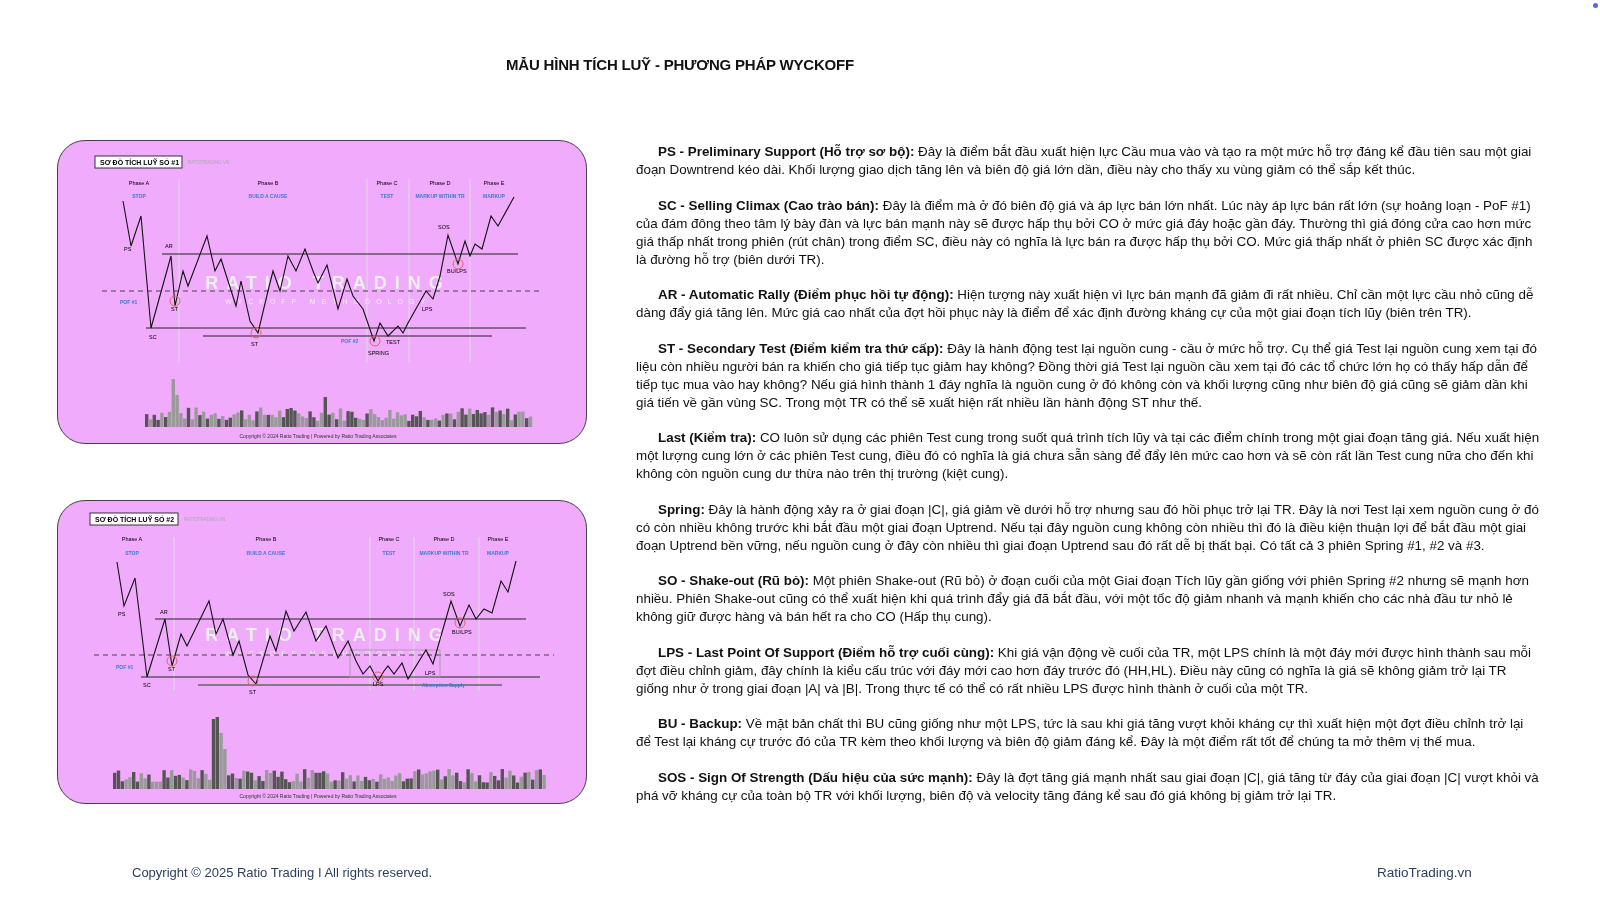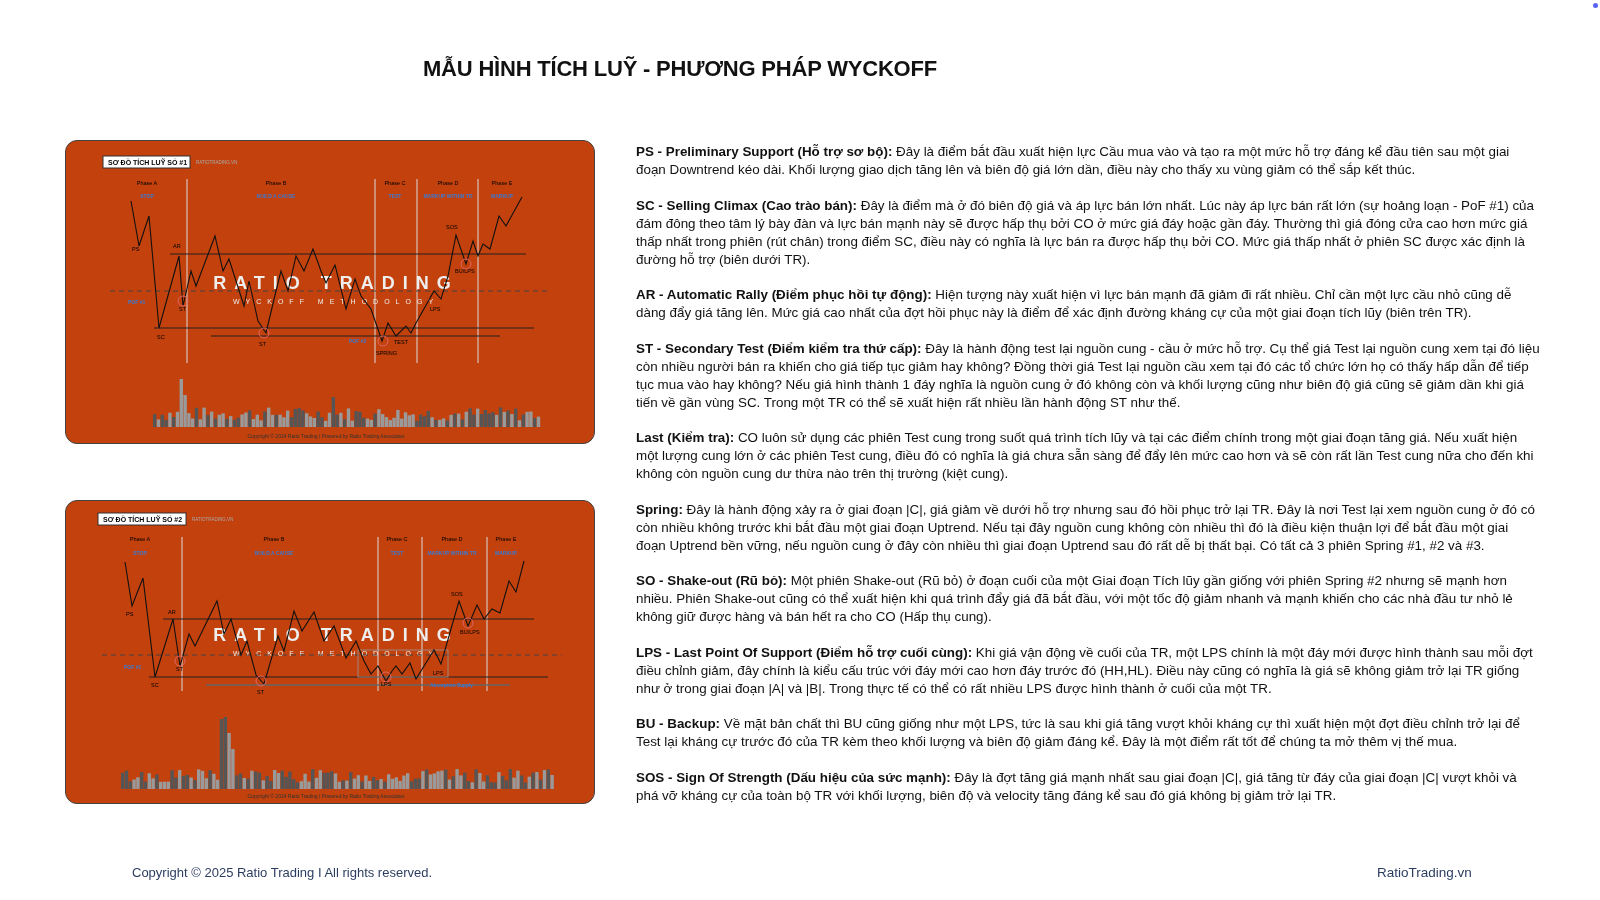--- a/index.html
+++ b/index.html
@@ -1,27 +1,27 @@
 <!DOCTYPE html>
 <html><head>
 <meta charset="utf-8">
 <style>
   html, body { margin:0; padding:0; background:#ffffff; }
   body { width:1600px; height:900px; position:relative; overflow:hidden;
          font-family:"Liberation Sans", sans-serif; color:#111; }
   .dot { position:absolute; left:1593px; top:3px; width:5px; height:5px; border-radius:50%; background:#5b63f5; }
   .title { position:absolute; top:56px; left:0; width:1360px; text-align:center;
-           font-size:22px; font-weight:bold; letter-spacing:-0.2px; }
-  .card { position:absolute; left:65px; width:528px; border:1.3px solid #444; border-radius:12px; background:#c2410c; overflow:hidden; }
+           font-size:15px; font-weight:bold; letter-spacing:-0.2px; }
+  .card { position:absolute; left:57px; width:528px; border:1.3px solid #444; border-radius:28px; background:#f0abfc; overflow:hidden; }
   .card1 { top:140px; height:302px; }
   .card2 { top:500px; height:302px; }
   .card svg { position:absolute; left:0; top:0; }
   .desc { position:absolute; left:636px; top:143px; width:905px; font-size:13.4px; line-height:18px; color:#111; }
   .desc p { margin:0 0 17.5px 0; }
-  .desc b { font-weight:bold; }
+  .desc b { font-weight:bold;margin-left:22px; }
   .footer-left { position:absolute; left:132px; top:865px; font-size:13px; color:#2c3e60; }
   .footer-right { position:absolute; left:1377px; top:865px; font-size:13.5px; color:#2c3e60; }
 </style>
 </head>
 <body>
 
 <div class="dot"></div>
 
 <div class="title">MẪU HÌNH TÍCH LUỸ - PHƯƠNG PHÁP WYCKOFF</div>
 

